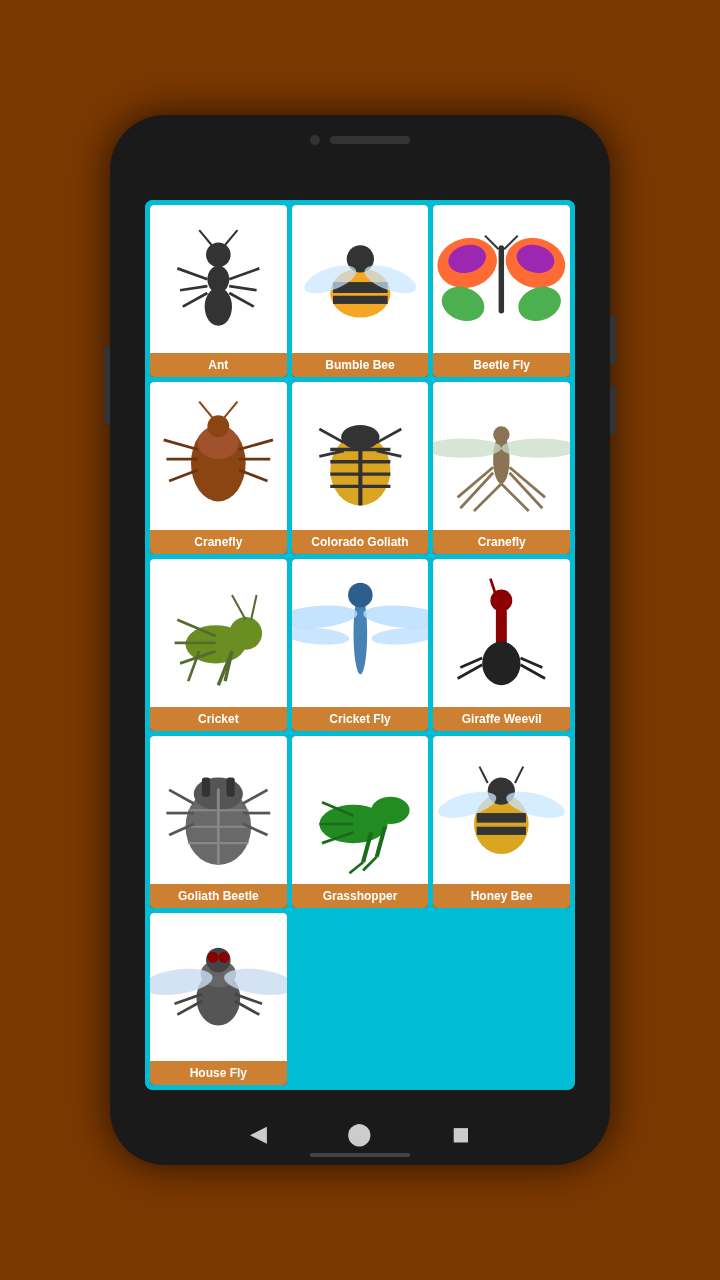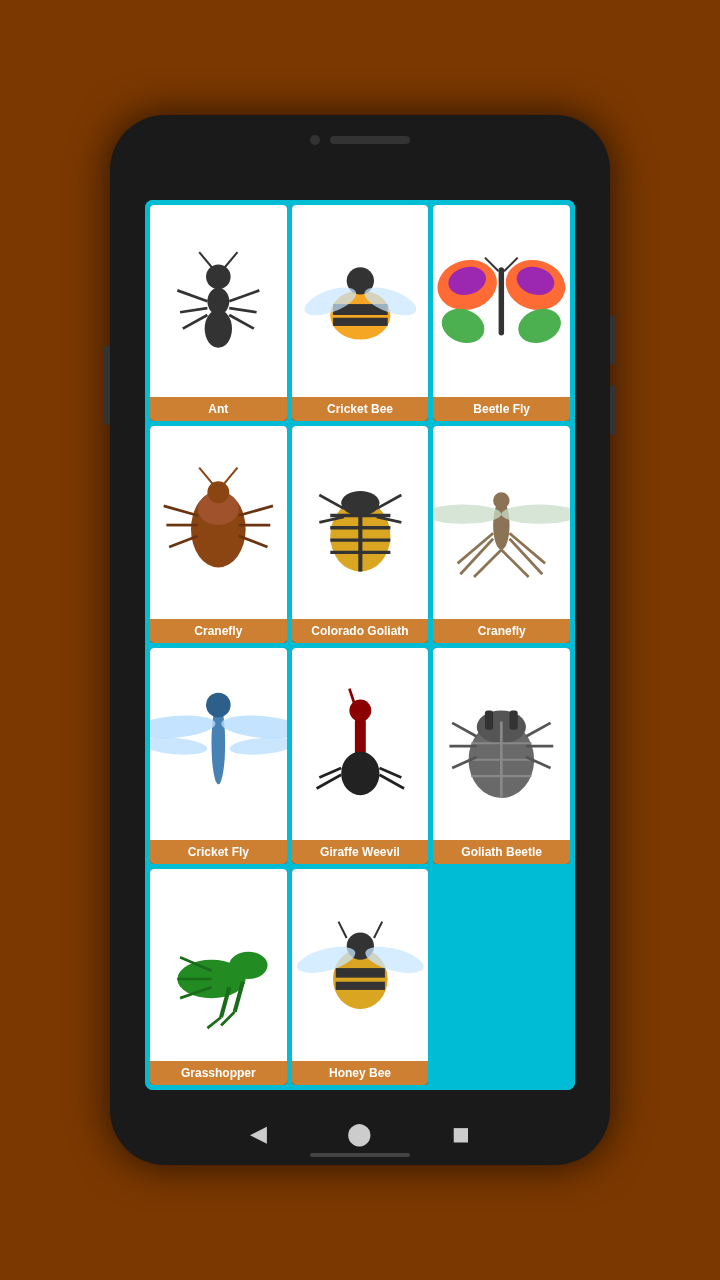--- a/index.html
+++ b/index.html
@@ -186,21 +186,21 @@
           <div class="insect-image-area">
             <svg viewBox="0 0 100 100" xmlns="http://www.w3.org/2000/svg">
       <ellipse cx="50" cy="60" rx="22" ry="18" fill="#F5A623"></ellipse>
       <rect x="30" y="52" width="40" height="8" fill="#333"></rect>
       <rect x="30" y="62" width="40" height="6" fill="#333"></rect>
       <circle cx="50" cy="35" r="10" fill="#333"></circle>
       <ellipse cx="28" cy="50" rx="20" ry="8" fill="rgba(200,230,255,0.7)" transform="rotate(-20 28 50)"></ellipse>
       <ellipse cx="72" cy="50" rx="20" ry="8" fill="rgba(200,230,255,0.7)" transform="rotate(20 72 50)"></ellipse>
     </svg>
           </div>
-          <div class="insect-label">Cricket Bee</div>
+          <div class="insect-label">Bumble Bee</div>
         </div>
         <div class="insect-card">
           <div class="insect-image-area">
             <svg viewBox="0 0 100 100" xmlns="http://www.w3.org/2000/svg">
       <ellipse cx="25" cy="38" rx="22" ry="18" fill="#FF6B35" transform="rotate(-15 25 38)"></ellipse>
       <ellipse cx="75" cy="38" rx="22" ry="18" fill="#FF6B35" transform="rotate(15 75 38)"></ellipse>
       <ellipse cx="22" cy="68" rx="16" ry="12" fill="#4CAF50" transform="rotate(20 22 68)"></ellipse>
       <ellipse cx="78" cy="68" rx="16" ry="12" fill="#4CAF50" transform="rotate(-20 78 68)"></ellipse>
       <ellipse cx="25" cy="35" rx="14" ry="10" fill="#9C27B0" transform="rotate(-15 25 35)"></ellipse>
       <ellipse cx="75" cy="35" rx="14" ry="10" fill="#9C27B0" transform="rotate(15 75 35)"></ellipse>
@@ -256,20 +256,37 @@
       <ellipse cx="78" cy="44" rx="28" ry="7" fill="rgba(200,220,200,0.75)"></ellipse>
       <line x1="44" y1="58" x2="18" y2="80" stroke="#8B7355" stroke-width="2"></line>
       <line x1="44" y1="62" x2="20" y2="88" stroke="#8B7355" stroke-width="2"></line>
       <line x1="56" y1="58" x2="82" y2="80" stroke="#8B7355" stroke-width="2"></line>
       <line x1="56" y1="62" x2="80" y2="88" stroke="#8B7355" stroke-width="2"></line>
       <line x1="50" y1="70" x2="30" y2="90" stroke="#8B7355" stroke-width="2"></line>
       <line x1="50" y1="70" x2="70" y2="90" stroke="#8B7355" stroke-width="2"></line>
     </svg>
           </div>
           <div class="insect-label">Cranefly</div>
+        </div>
+        <div class="insect-card">
+          <div class="insect-image-area">
+            <svg viewBox="0 0 100 100" xmlns="http://www.w3.org/2000/svg">
+      <ellipse cx="48" cy="58" rx="22" ry="14" fill="#6B8E23"></ellipse>
+      <circle cx="70" cy="50" r="12" fill="#6B8E23"></circle>
+      <line x1="48" y1="52" x2="20" y2="40" stroke="#556B2F" stroke-width="2"></line>
+      <line x1="48" y1="57" x2="18" y2="57" stroke="#556B2F" stroke-width="2"></line>
+      <line x1="48" y1="63" x2="22" y2="72" stroke="#556B2F" stroke-width="2"></line>
+      <line x1="60" y1="63" x2="55" y2="85" stroke="#556B2F" stroke-width="2.5"></line>
+      <line x1="60" y1="63" x2="50" y2="88" stroke="#556B2F" stroke-width="2.5"></line>
+      <line x1="36" y1="63" x2="28" y2="85" stroke="#556B2F" stroke-width="2"></line>
+      <line x1="70" y1="40" x2="60" y2="22" stroke="#556B2F" stroke-width="1.5"></line>
+      <line x1="74" y1="40" x2="78" y2="22" stroke="#556B2F" stroke-width="1.5"></line>
+    </svg>
+          </div>
+          <div class="insect-label">Cricket</div>
         </div>
         <div class="insect-card">
           <div class="insect-image-area">
             <svg viewBox="0 0 100 100" xmlns="http://www.w3.org/2000/svg">
       <ellipse cx="50" cy="50" rx="5" ry="30" fill="#4682B4"></ellipse>
       <circle cx="50" cy="22" r="9" fill="#2C5F8A"></circle>
       <ellipse cx="18" cy="38" rx="30" ry="8" fill="rgba(180,220,255,0.8)" transform="rotate(-5 18 38)"></ellipse>
       <ellipse cx="82" cy="38" rx="30" ry="8" fill="rgba(180,220,255,0.8)" transform="rotate(5 82 38)"></ellipse>
       <ellipse cx="18" cy="52" rx="24" ry="6" fill="rgba(180,220,255,0.7)" transform="rotate(5 18 52)"></ellipse>
       <ellipse cx="82" cy="52" rx="24" ry="6" fill="rgba(180,220,255,0.7)" transform="rotate(-5 82 52)"></ellipse>
@@ -337,20 +354,38 @@
       <rect x="32" y="62" width="36" height="6" fill="#333"></rect>
       <circle cx="50" cy="36" r="10" fill="#333"></circle>
       <ellipse cx="25" cy="46" rx="22" ry="8" fill="rgba(200,230,255,0.75)" transform="rotate(-15 25 46)"></ellipse>
       <ellipse cx="75" cy="46" rx="22" ry="8" fill="rgba(200,230,255,0.75)" transform="rotate(15 75 46)"></ellipse>
       <line x1="40" y1="30" x2="34" y2="18" stroke="#333" stroke-width="1.5"></line>
       <line x1="60" y1="30" x2="66" y2="18" stroke="#333" stroke-width="1.5"></line>
     </svg>
           </div>
           <div class="insect-label">Honey Bee</div>
         </div>
+        <div class="insect-card">
+          <div class="insect-image-area">
+            <svg viewBox="0 0 100 100" xmlns="http://www.w3.org/2000/svg">
+      <ellipse cx="50" cy="58" rx="16" ry="20" fill="#555"></ellipse>
+      <ellipse cx="50" cy="40" rx="13" ry="10" fill="#666"></ellipse>
+      <circle cx="50" cy="30" r="9" fill="#444"></circle>
+      <circle cx="46" cy="28" r="4" fill="#8B0000"></circle>
+      <circle cx="54" cy="28" r="4" fill="#8B0000"></circle>
+      <ellipse cx="20" cy="46" rx="26" ry="9" fill="rgba(200,220,240,0.8)" transform="rotate(-8 20 46)"></ellipse>
+      <ellipse cx="80" cy="46" rx="26" ry="9" fill="rgba(200,220,240,0.8)" transform="rotate(8 80 46)"></ellipse>
+      <line x1="38" y1="55" x2="18" y2="62" stroke="#444" stroke-width="2"></line>
+      <line x1="38" y1="60" x2="20" y2="70" stroke="#444" stroke-width="2"></line>
+      <line x1="62" y1="55" x2="82" y2="62" stroke="#444" stroke-width="2"></line>
+      <line x1="62" y1="60" x2="80" y2="70" stroke="#444" stroke-width="2"></line>
+    </svg>
+          </div>
+          <div class="insect-label">House Fly</div>
+        </div>
       </div>
   </div>
 
   <div class="phone-bottom-bar">
     <span class="nav-btn">◀</span>
     <span class="nav-btn">⬤</span>
     <span class="nav-btn">◼</span>
   </div>
 
   <div class="phone-bottom-indicator"></div>

